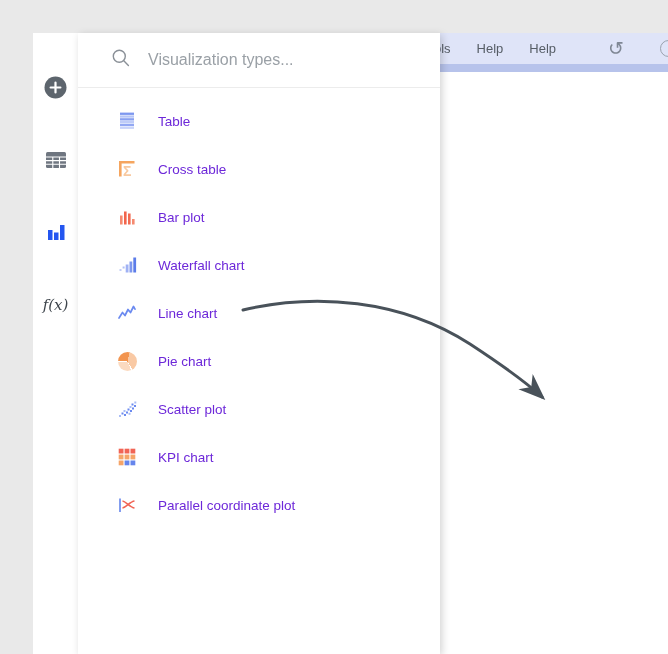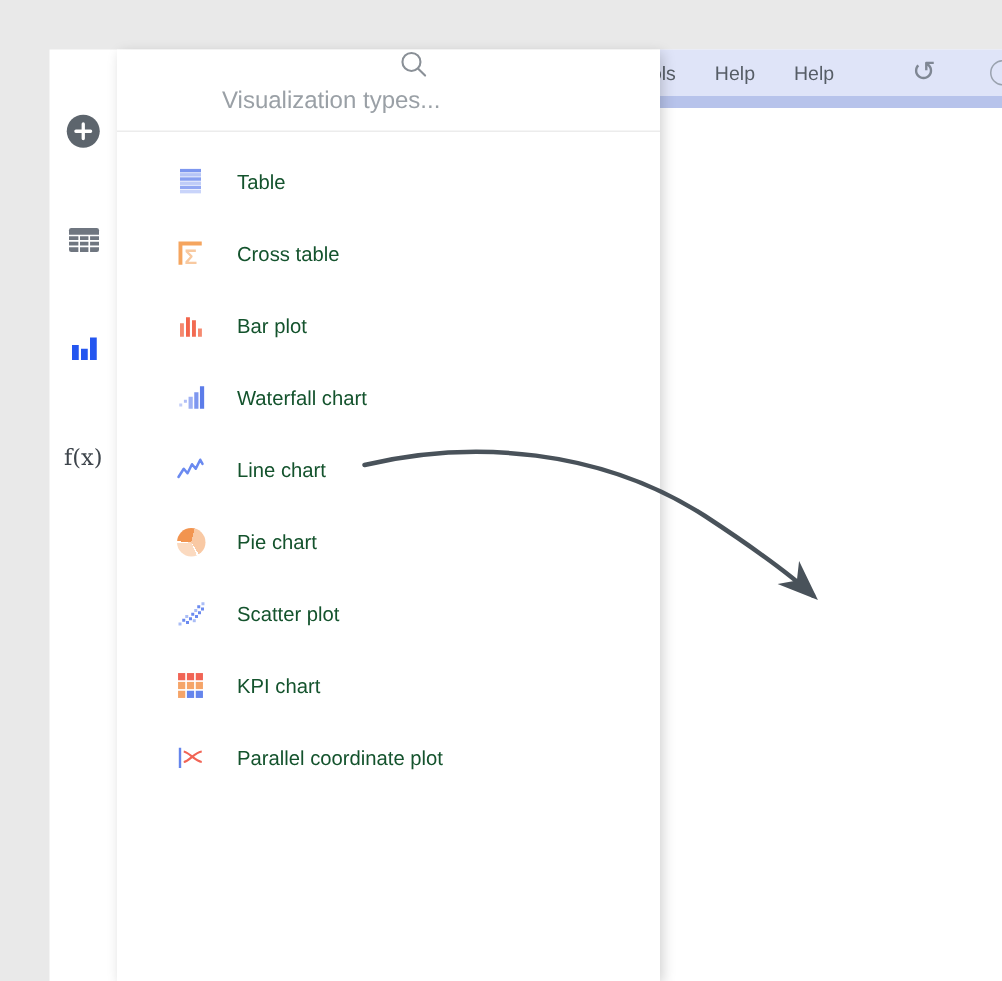--- a/index.html
+++ b/index.html
@@ -26,40 +26,40 @@
   .topbar-strip{position:absolute; left:440px; top:64px; width:228px; height:8px; background:#b7c3eb; z-index:3;}
   
   .sidebar{
     position:absolute; left:33px; top:33px; width:45px; bottom:0; background:#ffffff;
     display:flex; flex-direction:column; align-items:center; z-index:2;
   }
   .side-btn{border:none; background:none; padding:0; margin:0; cursor:pointer;
     width:26px; height:26px; display:flex; align-items:center; justify-content:center;}
   .side-btn.b1{margin-top:43px;} .side-btn.b2{margin-top:46px;}
   .side-btn.b3{margin-top:46px;} .side-btn.b4{margin-top:46px;}
-  .fx-glyph{font-family:"DejaVu Serif",serif; font-size:15px; color:#3e454c;}
+  .fx-glyph{font-family:"DejaVu Serif",serif; font-style:italic; font-size:15px; color:#3e454c;}
   
   .popup{
     position:absolute; left:78px; top:33px; width:362px; bottom:0; background:#ffffff;
     box-shadow:2px 2px 8px rgba(0,0,0,0.18); z-index:4;
   }
   .search-row{
     height:55px; border-bottom:1px solid #ececec; display:flex; align-items:center;
-    padding-left:33px; box-sizing:border-box;flex-direction:column;
+    padding-left:33px; box-sizing:border-box;
   }
   .search-input{
     border:none; outline:none; margin-left:15px; font-size:16px; color:#555b62;
     width:270px; font-family:"Liberation Sans",sans-serif; background:transparent;
   }
   .search-input::placeholder{color:#9aa0a6; opacity:1;}
   .viz-list{padding-top:9px;}
   .viz-item{height:48px; display:flex; align-items:center; padding-left:38px; cursor:pointer;}
   .viz-icon{width:22px; height:22px; margin-right:20px; flex:none;
     display:flex; align-items:center; justify-content:center;}
-  .viz-label{font-size:13.5px; color:#14532d;}
+  .viz-label{font-size:13.5px; color:#6d28d9;}
   .pie-shape{
     width:19px; height:19px; border-radius:50%;
     background:conic-gradient(#f2944f 0 14deg, #f9c9a4 14deg 148deg, #ffffff 148deg 157deg,
       #fbdac0 157deg 266deg, #ffffff 266deg 274deg, #f2944f 274deg 360deg);
   }
   
   .arrow-overlay{position:absolute; left:0; top:0; z-index:6; pointer-events:none;}
 </style>
 </head>
 <body>

